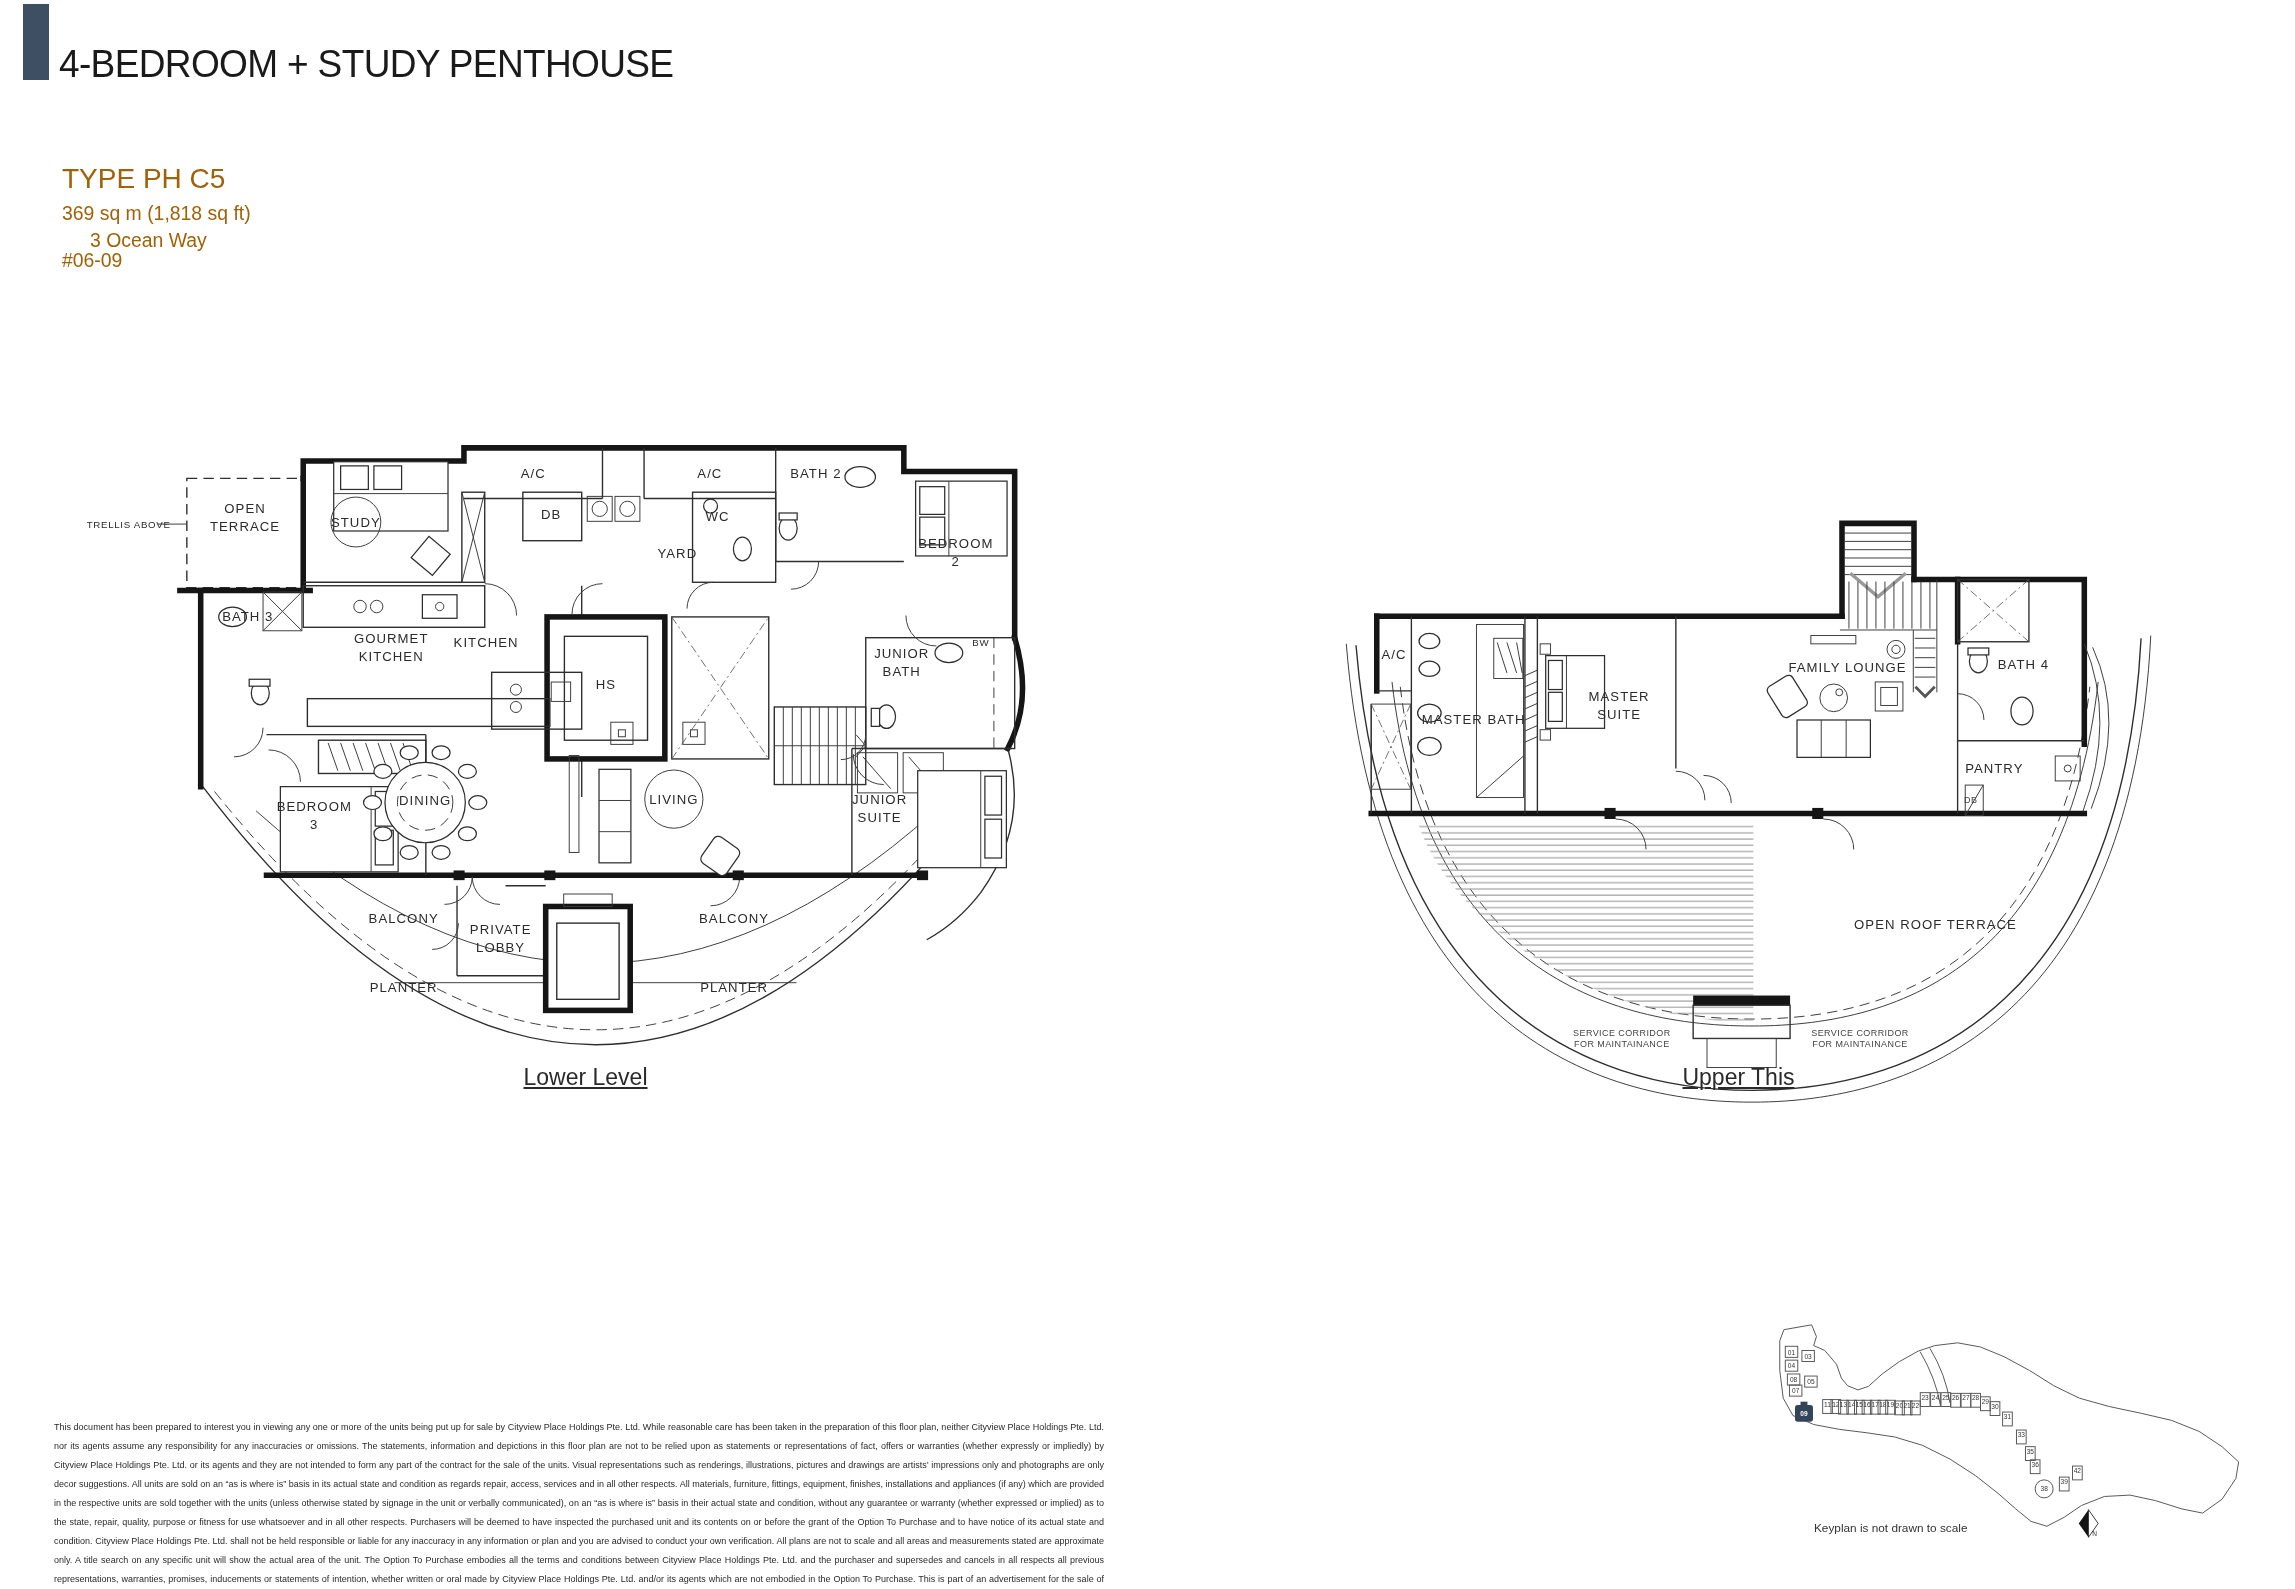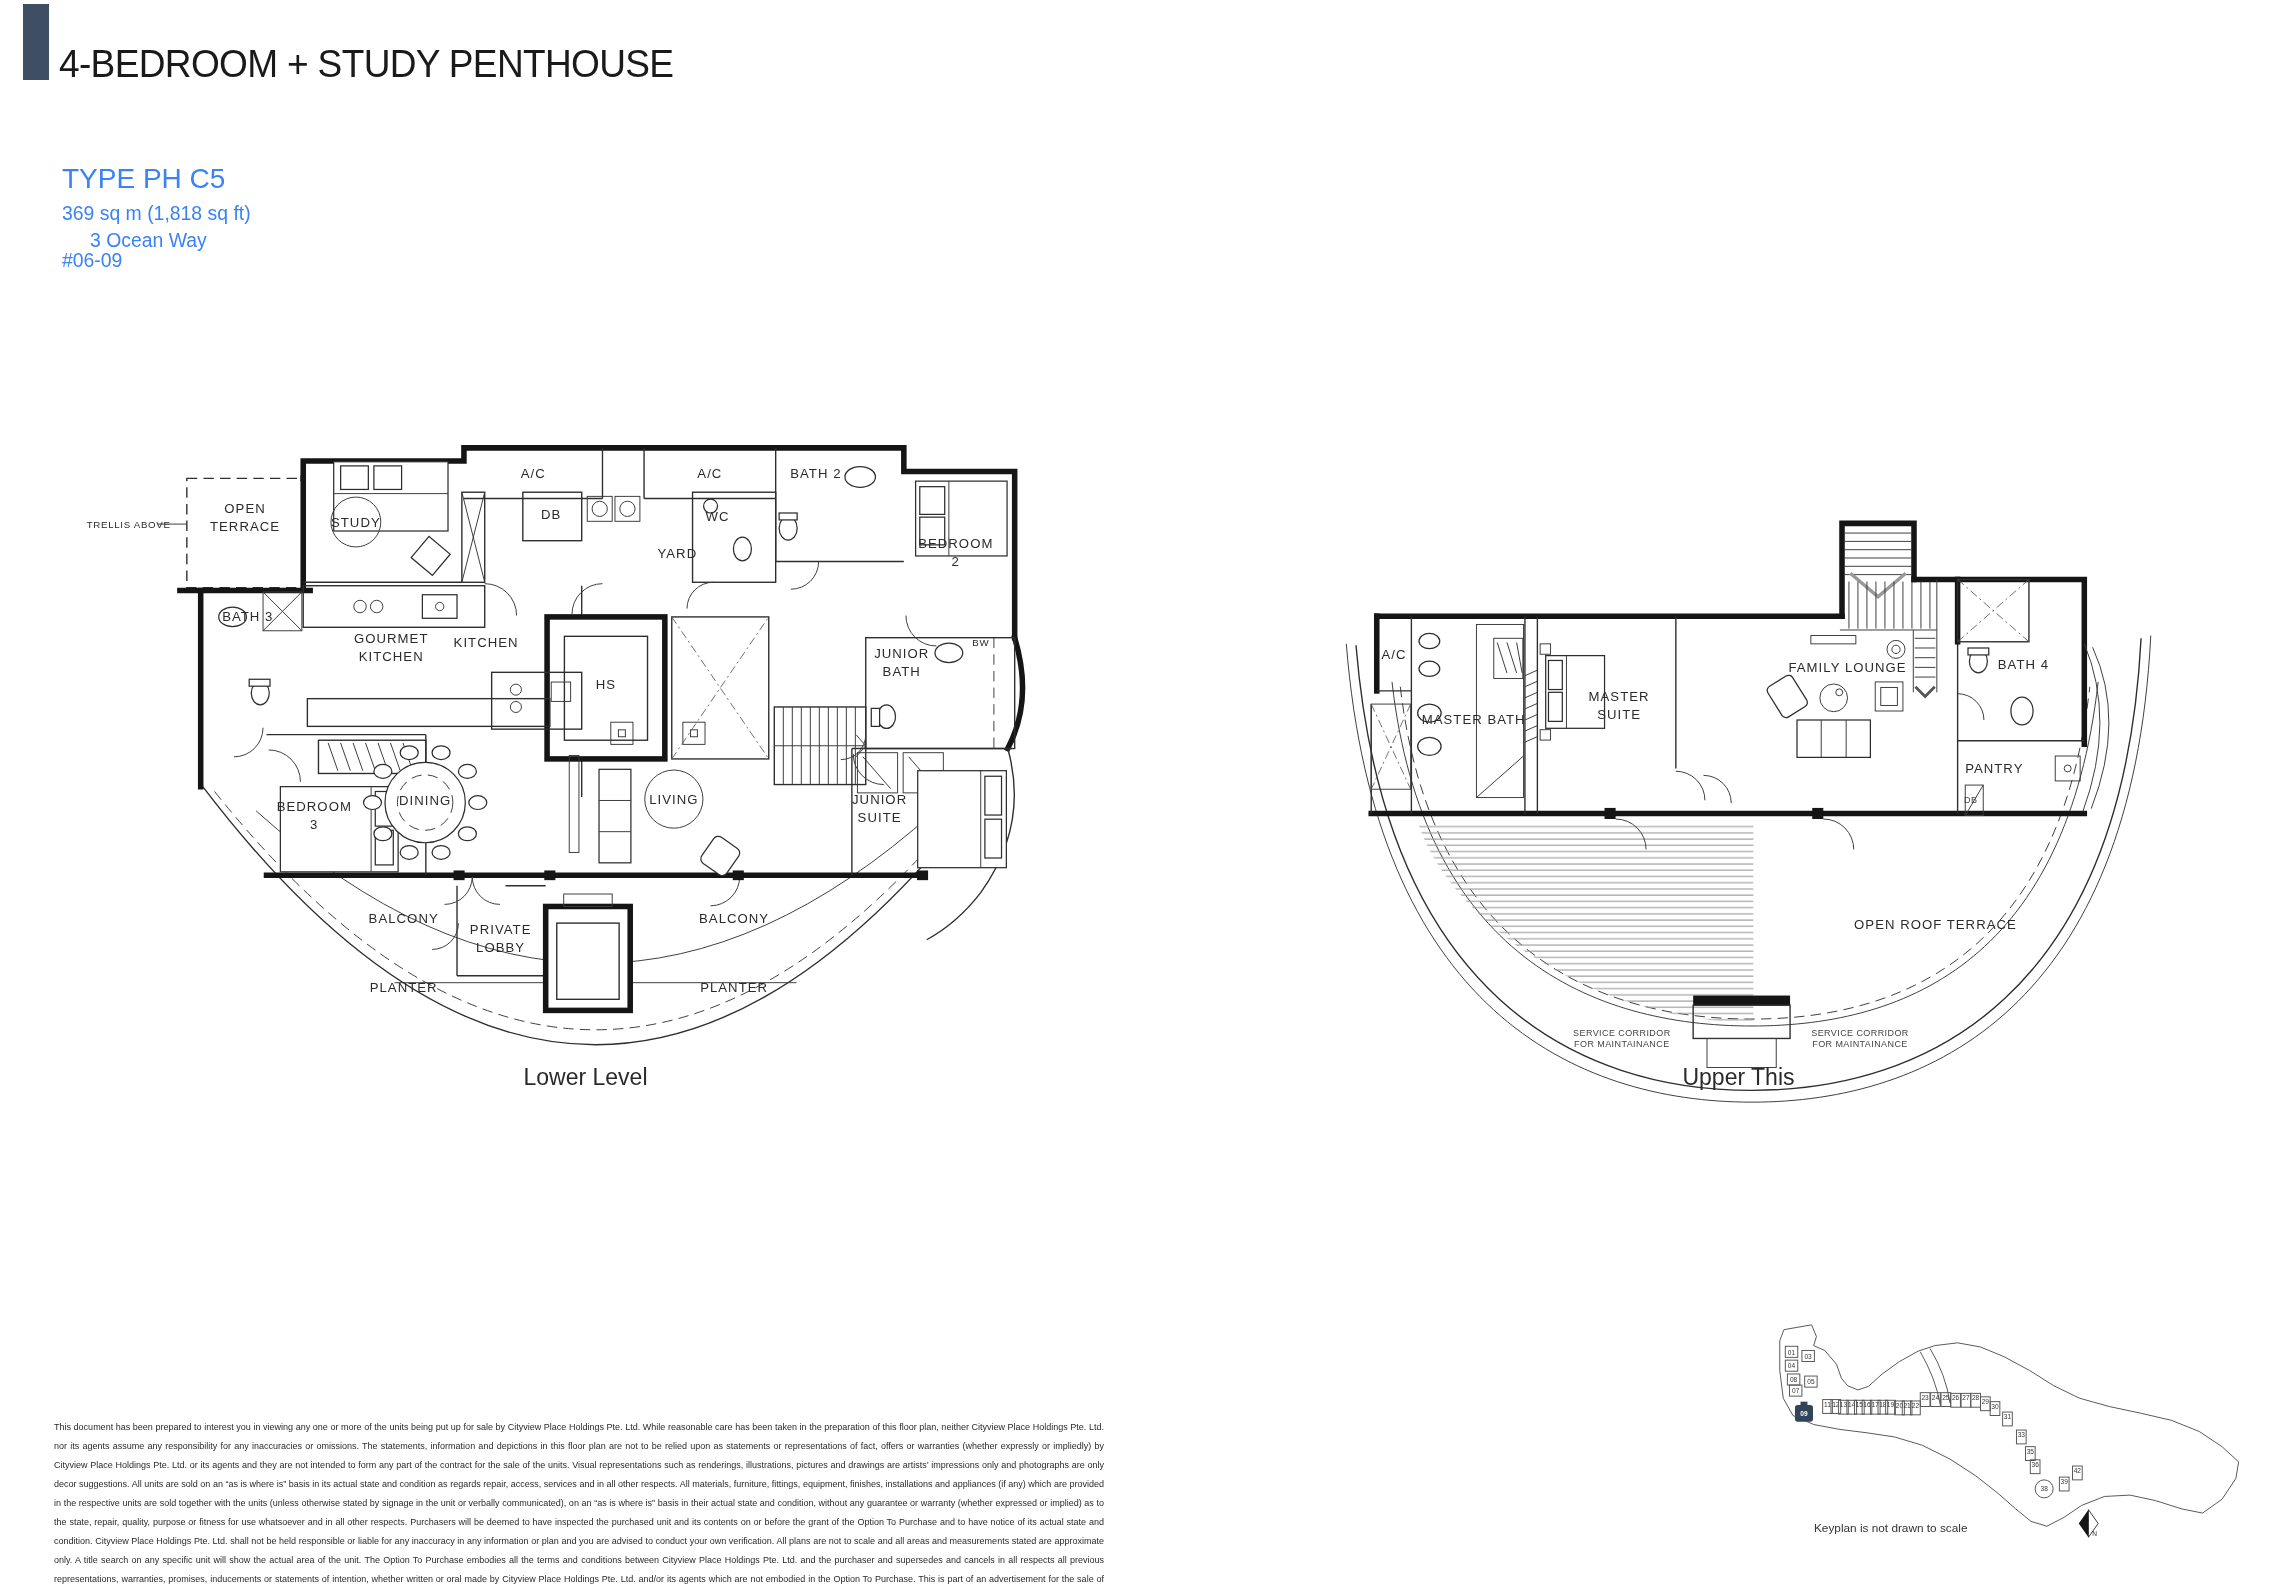--- a/index.html
+++ b/index.html
@@ -6,26 +6,26 @@
   body{
     width:2295px;height:1589px;position:relative;background:#ffffff;
     font-family:"Liberation Sans",sans-serif;color:#1c1c1c;overflow:hidden;
   }
   .abs{position:absolute;}
   #accent-bar{left:23px;top:4.2px;width:26px;height:76px;}
   #page-title{
     left:59px;top:42px;font-size:39px;letter-spacing:-0.7px;white-space:nowrap;
     transform:scaleX(.95);transform-origin:0 0;color:#1a1a1a;
   }
-  .unit-line{left:62px;white-space:nowrap;color:#3b82f6;text-align:right;}
+  .unit-line{left:62px;white-space:nowrap;color:#a16207;text-align:right;}
   #unit-type{top:163px;font-size:28px;letter-spacing:0px;}
   #unit-area{top:202px;font-size:19.4px;}
   #unit-address{top:229px;font-size:19.4px;margin-left:28px;}
   #unit-number{top:249px;font-size:19.4px;}
-  .plan-caption{top:1064px;width:291px;text-align:center;font-size:23px;color:#2a2a2a;}
+  .plan-caption{top:1064px;width:291px;text-align:center;font-size:23px;color:#2a2a2a;text-decoration:underline;}
   #lower-caption{left:440px;}
   #upper-caption{left:1593px;}
   #disclaimer{
     left:54px;top:1418px;width:1050px;font-size:9px;line-height:19px;
     text-align:justify;color:#2a2a2a;
   }
   #keyplan-caption{left:1814px;top:1521px;width:291px;text-align:left;font-size:11.8px;color:#333;}
   
   svg{position:absolute;overflow:visible;}
   .w{stroke:#151515;stroke-width:8;fill:none;stroke-linecap:square;}

